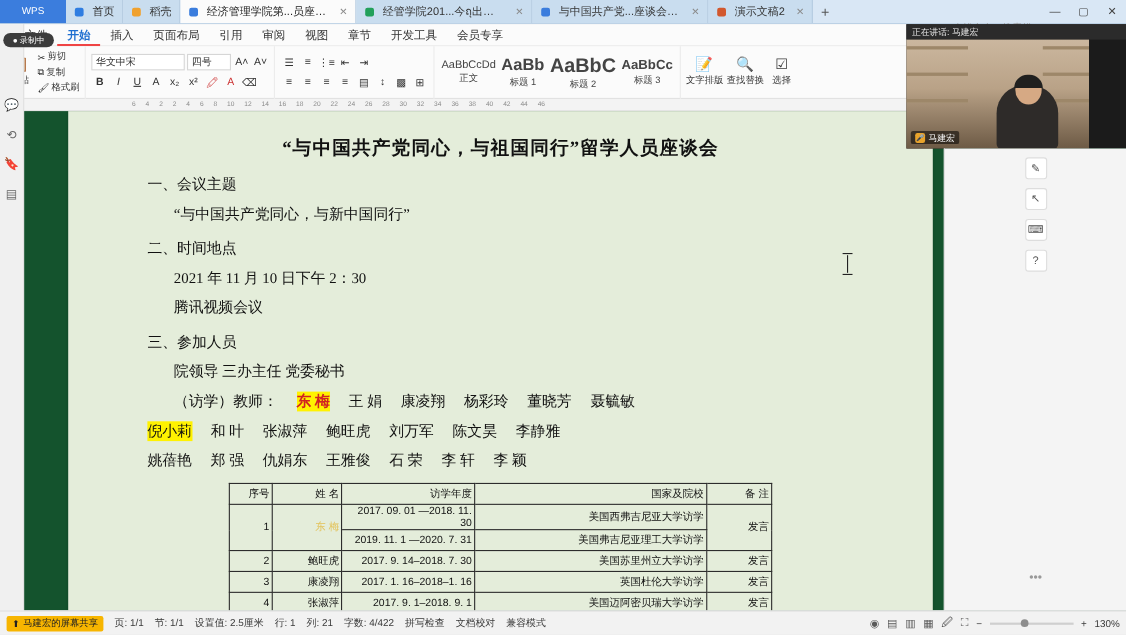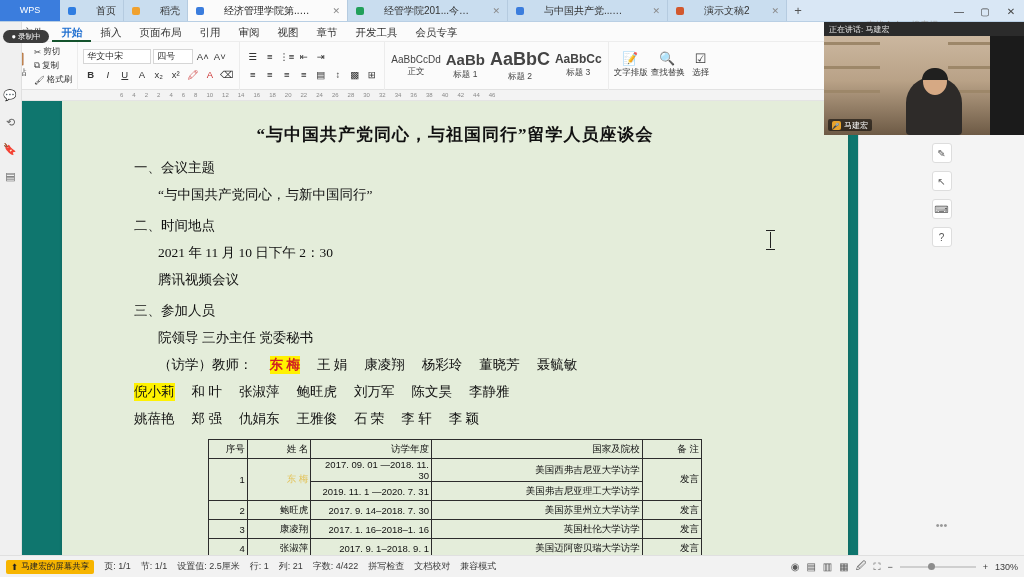--- a/index.html
+++ b/index.html
@@ -15,21 +15,21 @@
     position:absolute; top:0; left:0; width:1024px; height:22px;
     background:#d9e7f5; display:flex; align-items:flex-end;
     border-bottom:1px solid #b9cfe4;
   }
   .wps-logo{
     width:60px; height:22px; background:#3b7ddd;
     display:flex; align-items:center; justify-content:center;
   }
   .wps-logo span{ color:#fff; font-size:9px; }
   .tab{
-    height:21px; display:flex; align-items:center; gap:20px;
+    height:21px; display:flex; align-items:center; gap:8px;
     padding:0 7px 0 8px; font-size:10px; color:#333;
     background:#c9ddef; border-right:1px solid #b5cbe0;
     max-width:160px; white-space:nowrap; overflow:hidden;
   }
   .tab.active{ background:#fbfbfb; color:#1a1a1a; }
   .tab .dot{ width:8px; height:8px; border-radius:2px; flex:none; }
   .tab .lbl{ overflow:hidden; text-overflow:ellipsis; }
   .tab .x{ font-size:9px; color:#8a8a8a; margin-left:2px; }
   .tab-plus{ width:22px; height:21px; display:flex; align-items:center; justify-content:center;
     font-size:13px; color:#555; }
@@ -37,21 +37,21 @@
   .win-btns div{ width:26px; height:22px; display:flex; align-items:center; justify-content:center;
      font-size:10px; color:#444;}
 
   
   .menurow{
     position:absolute; top:22px; left:0; width:1024px; height:20px;
     background:#fbfbfb; display:flex; align-items:center;
     font-size:10.5px; color:#333; border-bottom:1px solid #ededed;
   }
   .menurow .mi{ padding:0 9px; height:20px; line-height:20px; }
-  .menurow .mi.active{ color:#1f6fd0; border-bottom:2px solid #14532d; font-weight:bold;}
+  .menurow .mi.active{ color:#1f6fd0; border-bottom:2px solid #ef4444; font-weight:bold;}
   .menurow .right{ margin-left:auto; display:flex; align-items:center; gap:8px; padding-right:6px; }
   .searchbox{
     width:108px; height:15px; border:1px solid #d2d2d2; border-radius:8px;
     background:#fff; font-size:9px; color:#9a9a9a; display:flex; align-items:center;
     padding:0 6px; gap:3px;
   }
   .pill{ font-size:9.5px; color:#2a2a2a; display:flex; align-items:center; gap:3px;}
 
   
   .ribbon{
@@ -94,21 +94,21 @@
   }
   .rec-pill{
     position:absolute; top:30px; left:3px; width:46px; height:13px; border-radius:7px;
     background:#3c3c3c; color:#fff; font-size:7.5px;
     display:flex; align-items:center; justify-content:center; gap:2px;
   }
 
   
   .docarea{
     position:absolute; top:101px; left:22px; right:0; bottom:22px;
-    background:#0f766e; overflow:hidden;
+    background:#14532d; overflow:hidden;
   }
   .page{
     position:absolute; top:0; left:40px; width:786px; height:460px;
     background:#e4edda; box-shadow:0 0 3px rgba(0,0,0,.18);
     padding:16px 44px 0 44px; font-family:"Liberation Serif", serif; color:#111;
   }
   .doctitle{ text-align:center; font-size:17px; font-weight:bold; margin-top:6px; letter-spacing:1px;}
   .p1{ font-size:13.5px; margin-top:13px; margin-left:28px;}
   .p2{ font-size:13.5px; margin-top:9px; margin-left:52px;}
   .hl-y{ background:#fff200; }
@@ -283,21 +283,21 @@
         <div>
           <span>🖌</span>
           <span>格式刷</span>
         </div>
       </div>
     </div>
 
     <div class="rgroup">
       <div class="fontrow">
         <div class="fline">
-          <div class="fbox" style="width:68px">华文中宋</div>
+          <div class="fbox" style="width:85px">华文中宋</div>
           <div class="fbox" style="width:40px">四号</div>
           <div class="btnsq">A˄</div>
           <div class="btnsq">A˅</div>
         </div>
         <div class="fline">
           <div class="btnsq" style="font-weight:bold">B</div>
           <div class="btnsq" style="font-style:italic">I</div>
           <div class="btnsq" style="text-decoration:underline">U</div>
           <div class="btnsq">A</div>
           <div class="btnsq">x₂</div>

